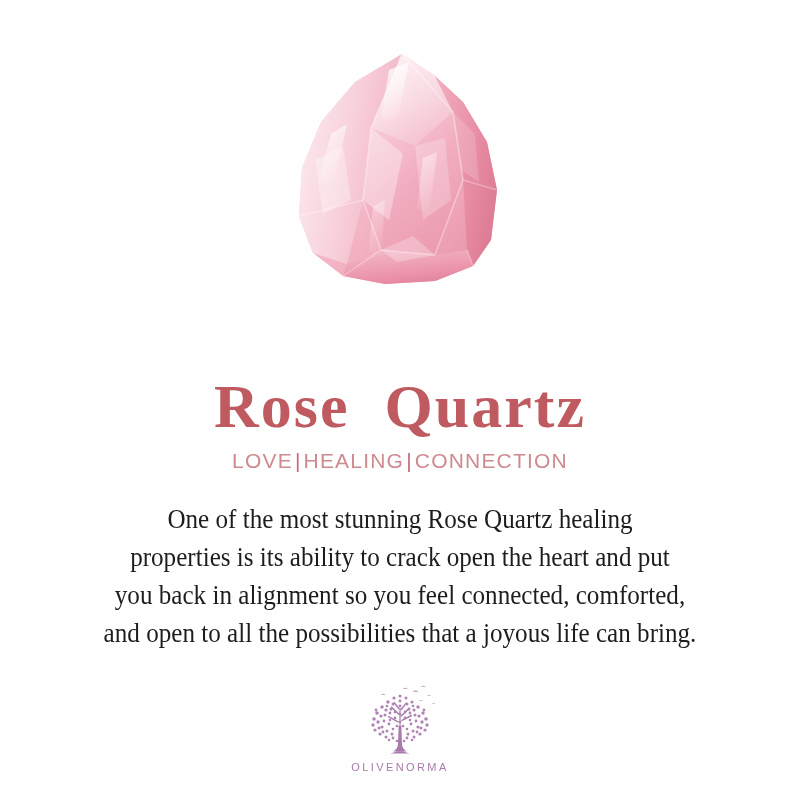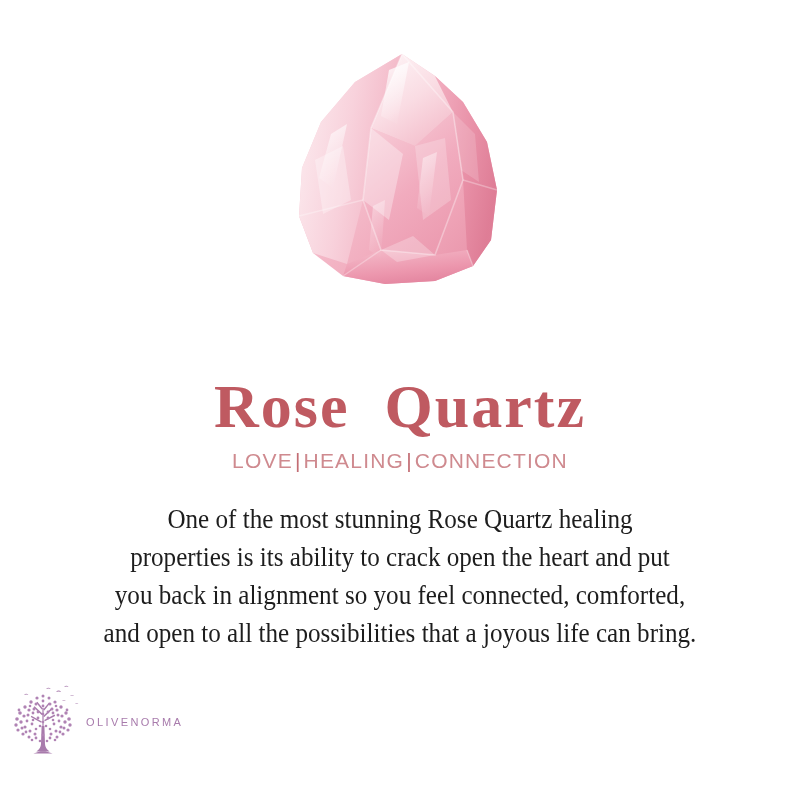--- a/index.html
+++ b/index.html
@@ -94,21 +94,21 @@
     white-space: pre;
   }
 
   
   #logo {
     position: absolute;
     left: 0;
     top: 682px;
     width: 800px;
     display: flex;
-    flex-direction: row;
+    flex-direction: column;
     align-items: center;
   }
   #logo-mark {
     display: block;
     width: 86px;
     height: 76px;
   }
   #logo-text {
     margin-top: 3px;
     font-family: "Liberation Sans", sans-serif;

